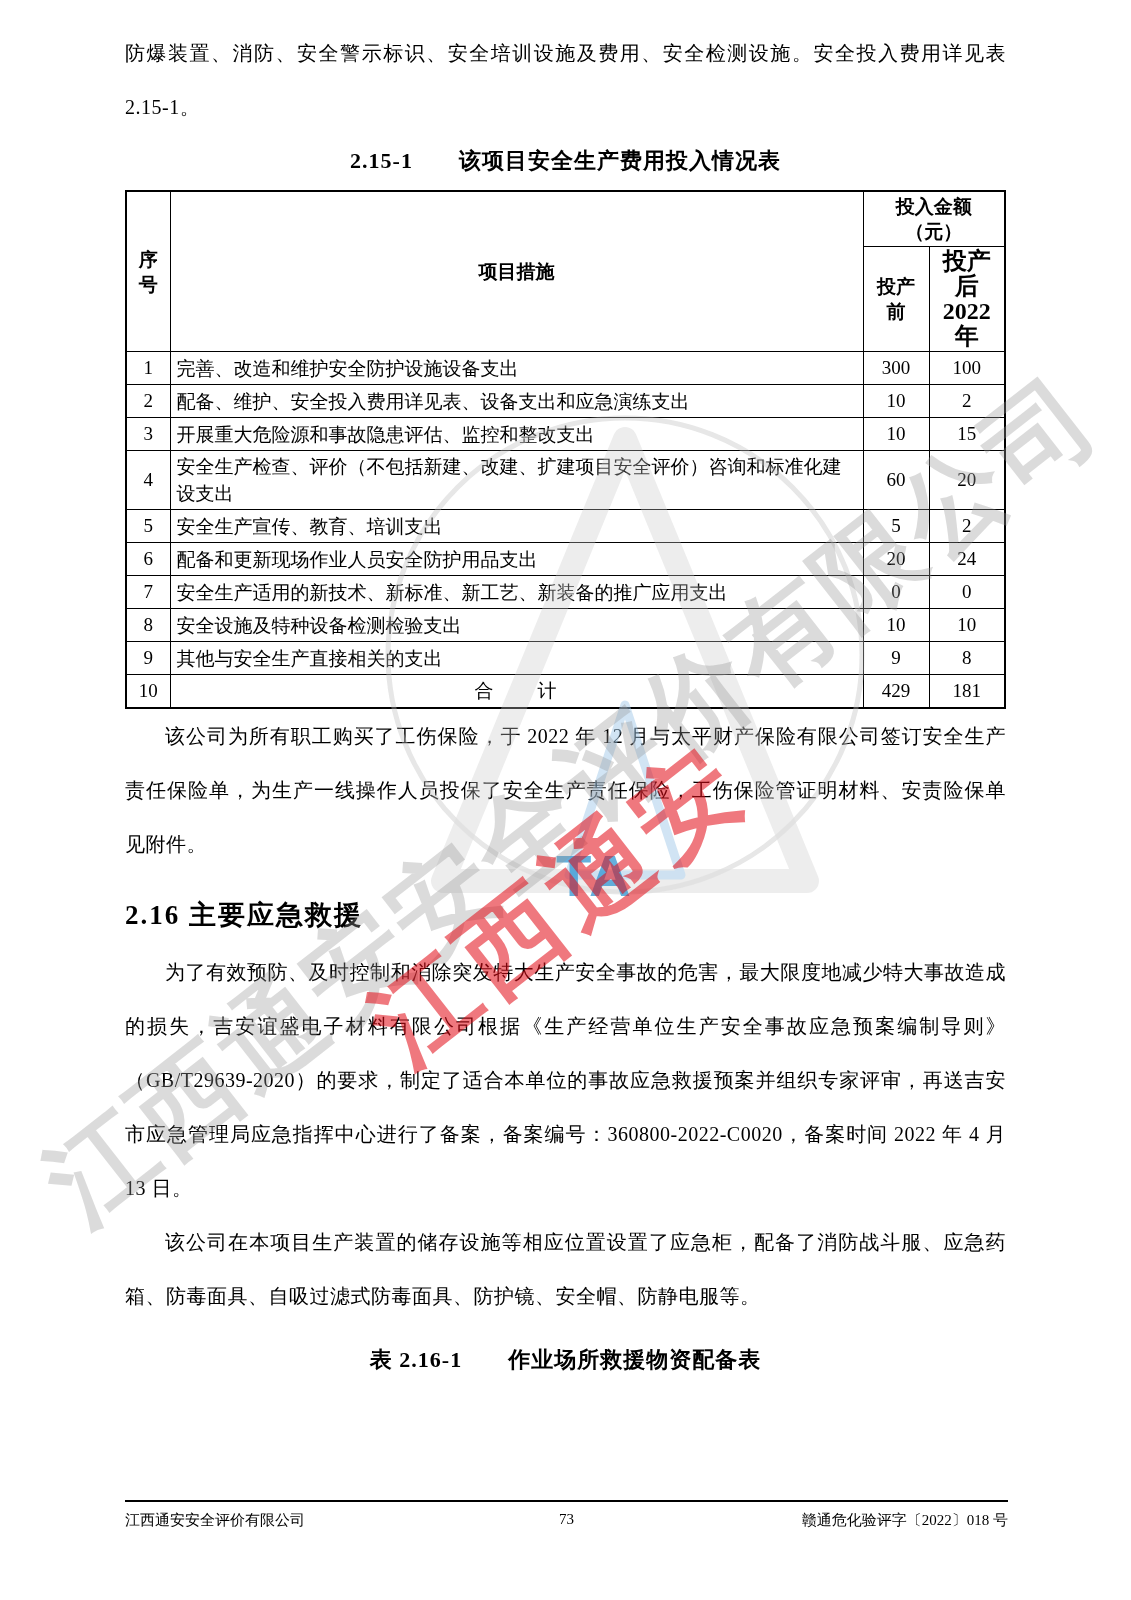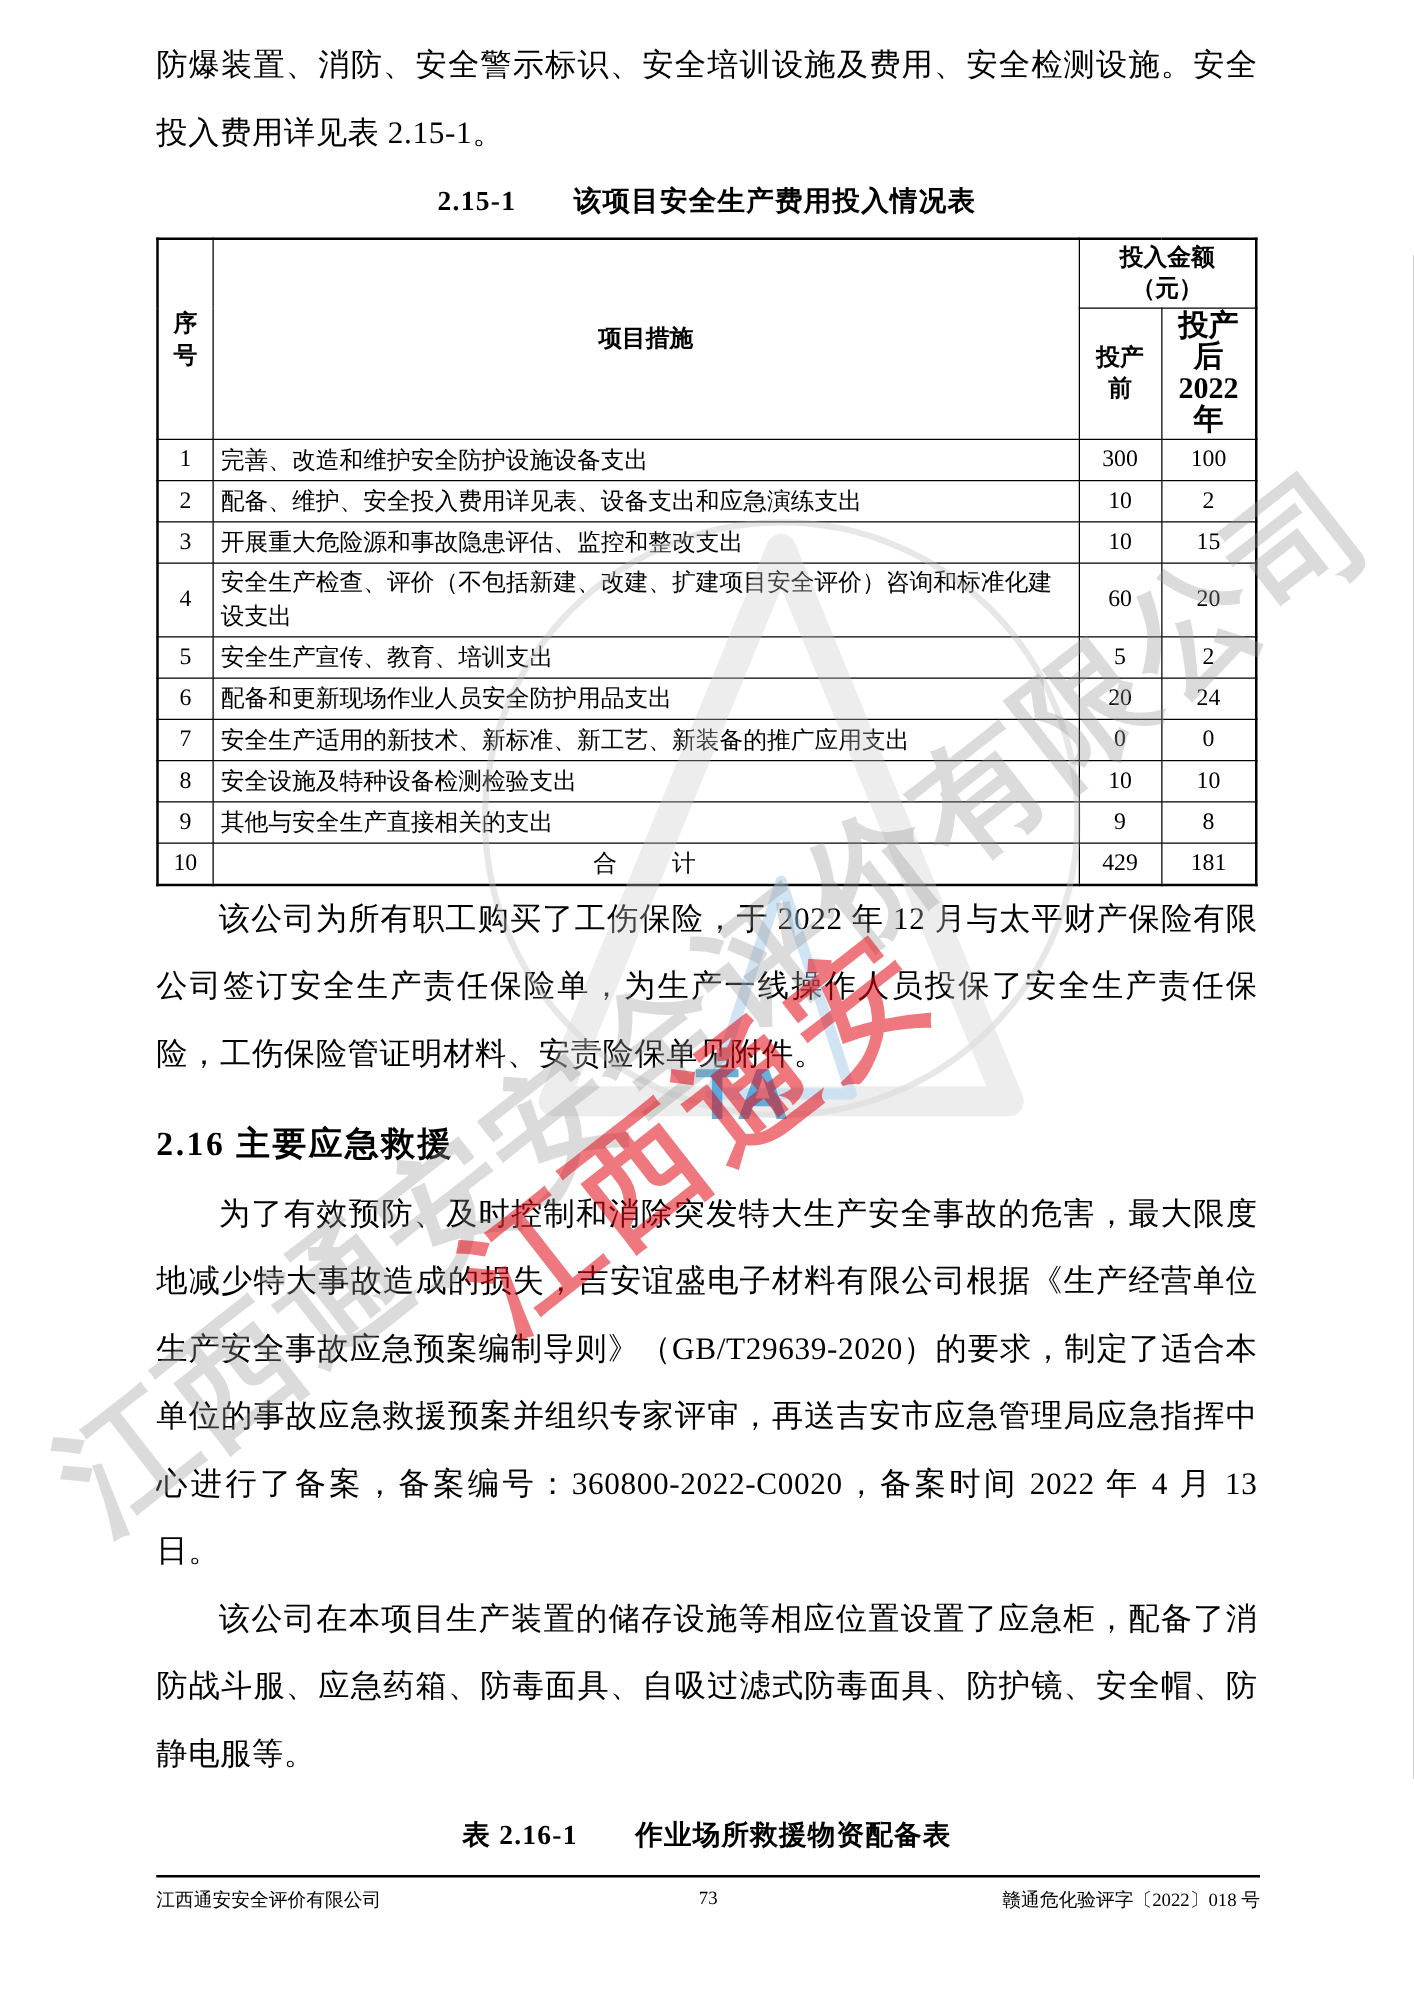--- a/index.html
+++ b/index.html
@@ -20,21 +20,21 @@
     padding-bottom:12px;
     border-bottom:2px solid #000;
     text-align:center;
     font-size:17px;
     font-weight:bold;
     letter-spacing:1px;
   }
   
   .doc-main { margin:0 125px; position:relative; z-index:1; }
   .para {
-    font-size:25px;
+    font-size:20px;
     line-height:54px;
     text-align:justify;
     letter-spacing:0.5px;
   }
   .para.indent { text-indent:2em; }
   .p1 { margin-top:26px; }
   .table-title {
     text-align:center;
     font-size:22px;
     font-weight:bold;

